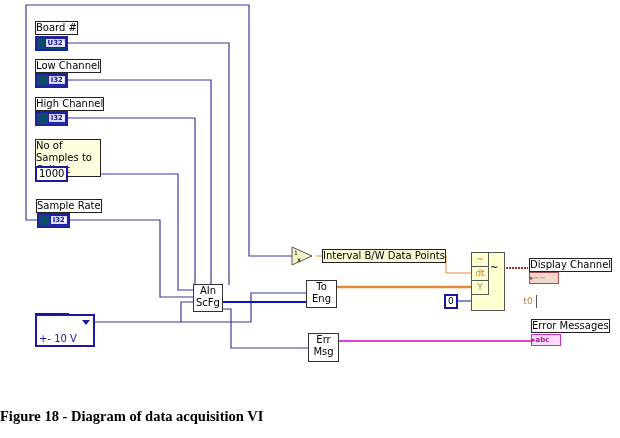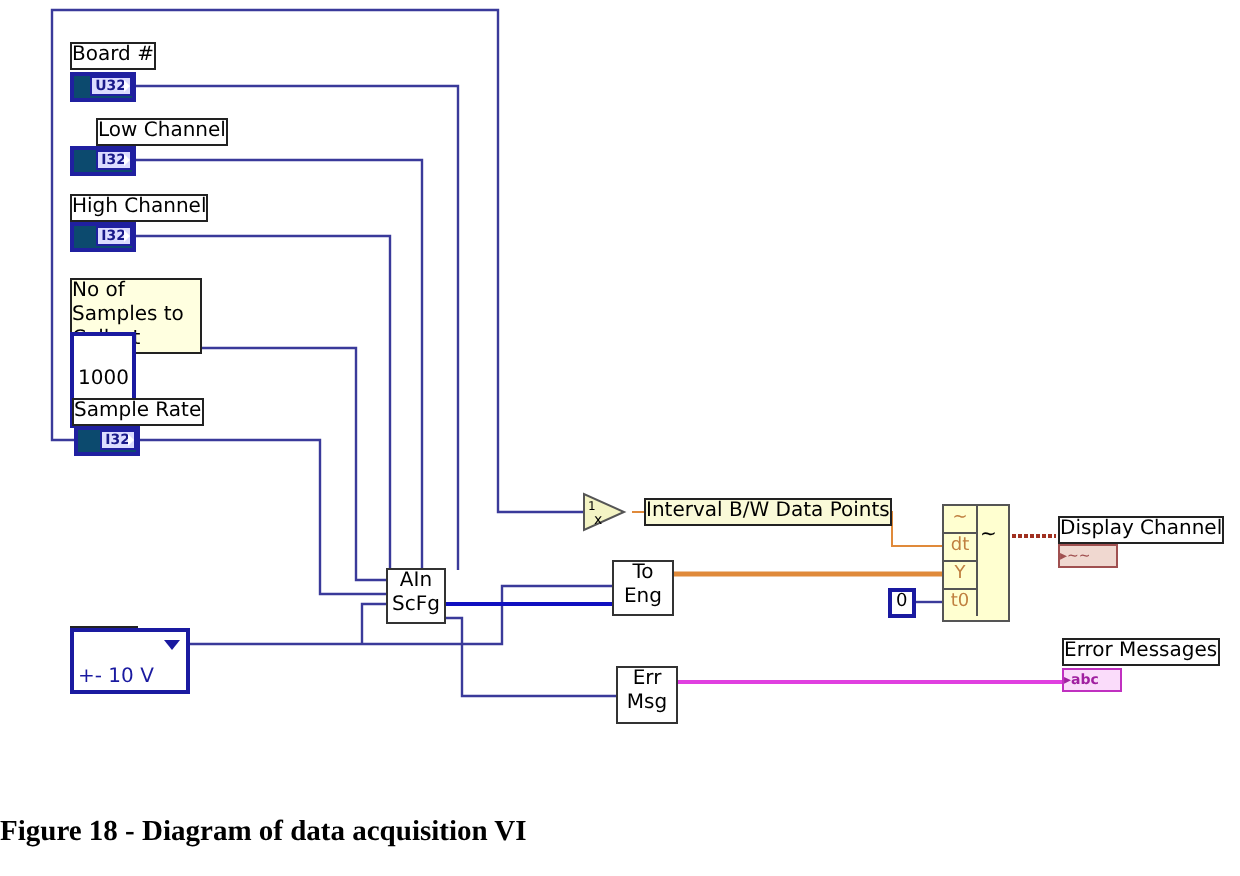--- a/index.html
+++ b/index.html
@@ -9,21 +9,21 @@
     .lbl { position: absolute; font-size: 10px; line-height: 12px; color: #000;
            background: #ffffff; border: 1px solid #222; padding: 0 0; white-space: nowrap; }
     .lbl.note { background: #ffffe0; white-space: normal; width: 64px; }
     .term { position: absolute; height: 11px; border: 2px solid #2020a0; background: #0c4a6e;
             font-size: 7px; line-height: 11px; color: #fff; font-weight: bold; text-align: right;
             padding-left: 3px; box-sizing: content-box; }
     .term .inner { display: inline-block; background: #dcdcff; color: #1a1a8a; padding: 0 2px; line-height: 8px; border: 1px solid #2020a0; }
     .term .arrow { position: absolute; right: 1px; top: 2px; width: 0; height: 0;
             border-top: 3px solid transparent; border-bottom: 3px solid transparent; border-left: 3px solid #fff; }
     .numconst { position: absolute; border: 2px solid #1a1aa0; background: #fff; font-size: 10px;
-                line-height: 12px; padding: 16px 2px; color: #000; }
+                line-height: 12px; padding: 0 2px; color: #000; }
     .ring { position: absolute; border: 2px solid #1a1aa0; background: #fff; font-size: 10px;
             line-height: 12px; padding: 17px 16px 0 2px; color: #1a1aa0; }
     .ring .dd { position: absolute; right: 3px; top: 4px; width: 0; height: 0;
             border-left: 4px solid transparent; border-right: 4px solid transparent; border-top: 5px solid #1a1aa0; }
     .node { position: absolute; background: #fff; border: 1px solid #333; font-size: 10px;
             line-height: 12px; text-align: center; color: #000; }
     .ctrl-ind { position: absolute; height: 10px; font-size: 7px; line-height: 10px; }
     .wfm-ind { border: 1px solid #a05050; background: #f0d8d0; color: #a05050; }
     .str-ind { border: 1px solid #c030c0; background: #fadcfa; color: #a020a0; font-weight: bold; }
     .bw { position: absolute; background: #ffffd0; border: 1px solid #555; }
@@ -75,21 +75,21 @@
     <text x="294" y="255" font-size="6" font-family="DejaVu Sans, sans-serif" fill="#000">1</text>
     <text x="297" y="262" font-size="7" font-family="DejaVu Sans, sans-serif" fill="#000">x</text>
   </g>
 </svg>
 
 <div class="lbl" style="left:35px;top:21px;">Board #</div>
 <div class="term" style="left:35px;top:36px;width:26px;">
   <span class="inner">U32</span><span class="arrow"></span>
 </div>
 
-<div class="lbl" style="left:48px;top:59px;">Low Channel</div>
+<div class="lbl" style="left:35px;top:59px;">Low Channel</div>
 <div class="term" style="left:35px;top:73px;width:26px;">
   <span class="inner">I32</span><span class="arrow"></span>
 </div>
 
 <div class="lbl" style="left:35px;top:97px;">High Channel</div>
 <div class="term" style="left:35px;top:111px;width:26px;">
   <span class="inner">I32</span><span class="arrow"></span>
 </div>
 
 <div class="lbl note" style="left:35px;top:139px;">No of Samples to Collect</div>
@@ -119,21 +119,21 @@
   <div>Err</div>
   <div>Msg</div>
 </div>
 
 <div class="lbl" style="left:322px;top:249px;background:#fafad8;text-align:right;">Interval B/W Data Points</div>
 
 <div class="bw" style="left:471px;top:252px;width:32px;height:57px;">
   <div class="cell" style="top:0;">~</div>
   <div class="cell" style="top:14px;">dt</div>
   <div class="cell" style="top:28px;">Y</div>
-  <div class="cell" style="top:42px;border-bottom:none;">t0</div>
+  <div class="cell" style="top:42px;border-bottom:none;margin-left:48px;">t0</div>
   <div style="position:absolute;left:18px;top:9px;font-size:10px;color:#000;">~</div>
 </div>
 
 <div class="numconst" style="left:444px;top:294px;padding:0 2px;font-size:9px;line-height:11px;">0</div>
 
 <div class="lbl" style="left:529px;top:258px;">Display Channel</div>
 <div class="ctrl-ind wfm-ind" style="left:529px;top:272px;width:28px;">
   <span>▸~~</span>
 </div>
 

